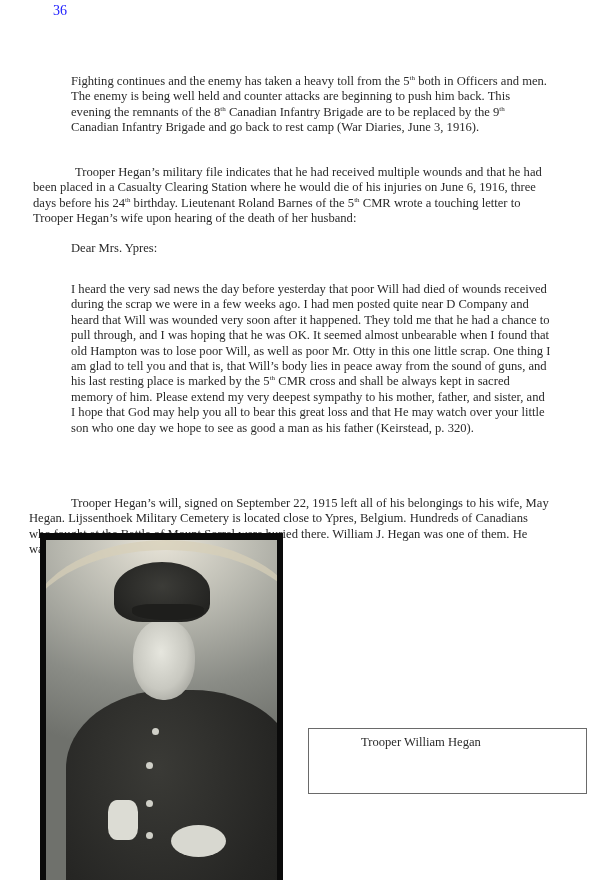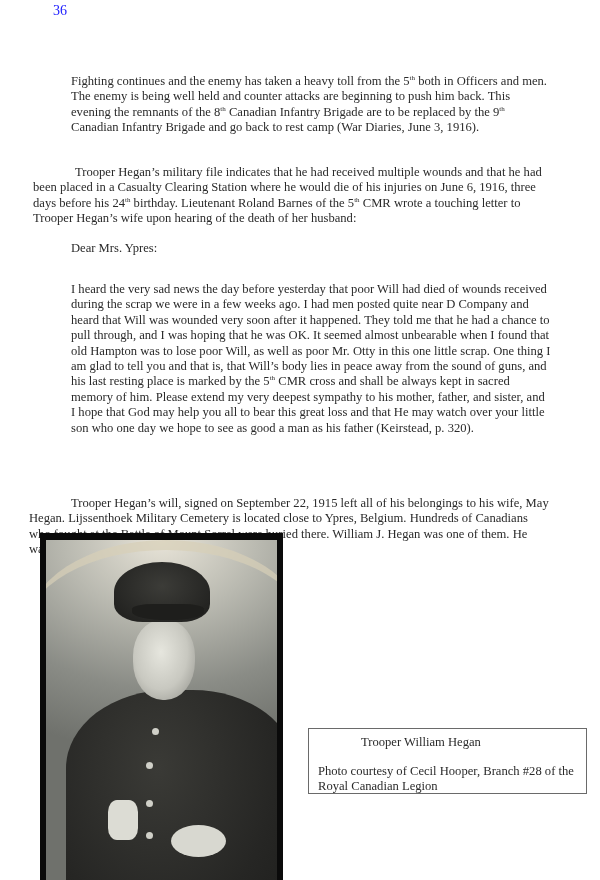--- a/index.html
+++ b/index.html
@@ -98,14 +98,13 @@
     <div class="hand"></div>
     <div class="button" style="left:106px;top:188px;"></div>
     <div class="button" style="left:100px;top:222px;"></div>
     <div class="button" style="left:100px;top:260px;"></div>
     <div class="button" style="left:100px;top:292px;"></div>
   </div>
 </div>
 
 <div class="caption-box">
   <div class="caption-title">Trooper William Hegan</div>
-  <div class="caption-credit">Photo courtesy of Cecil Hooper, Branch #28 of the Royal Canadian Legion</div>
 </div>
 
 </body></html>

